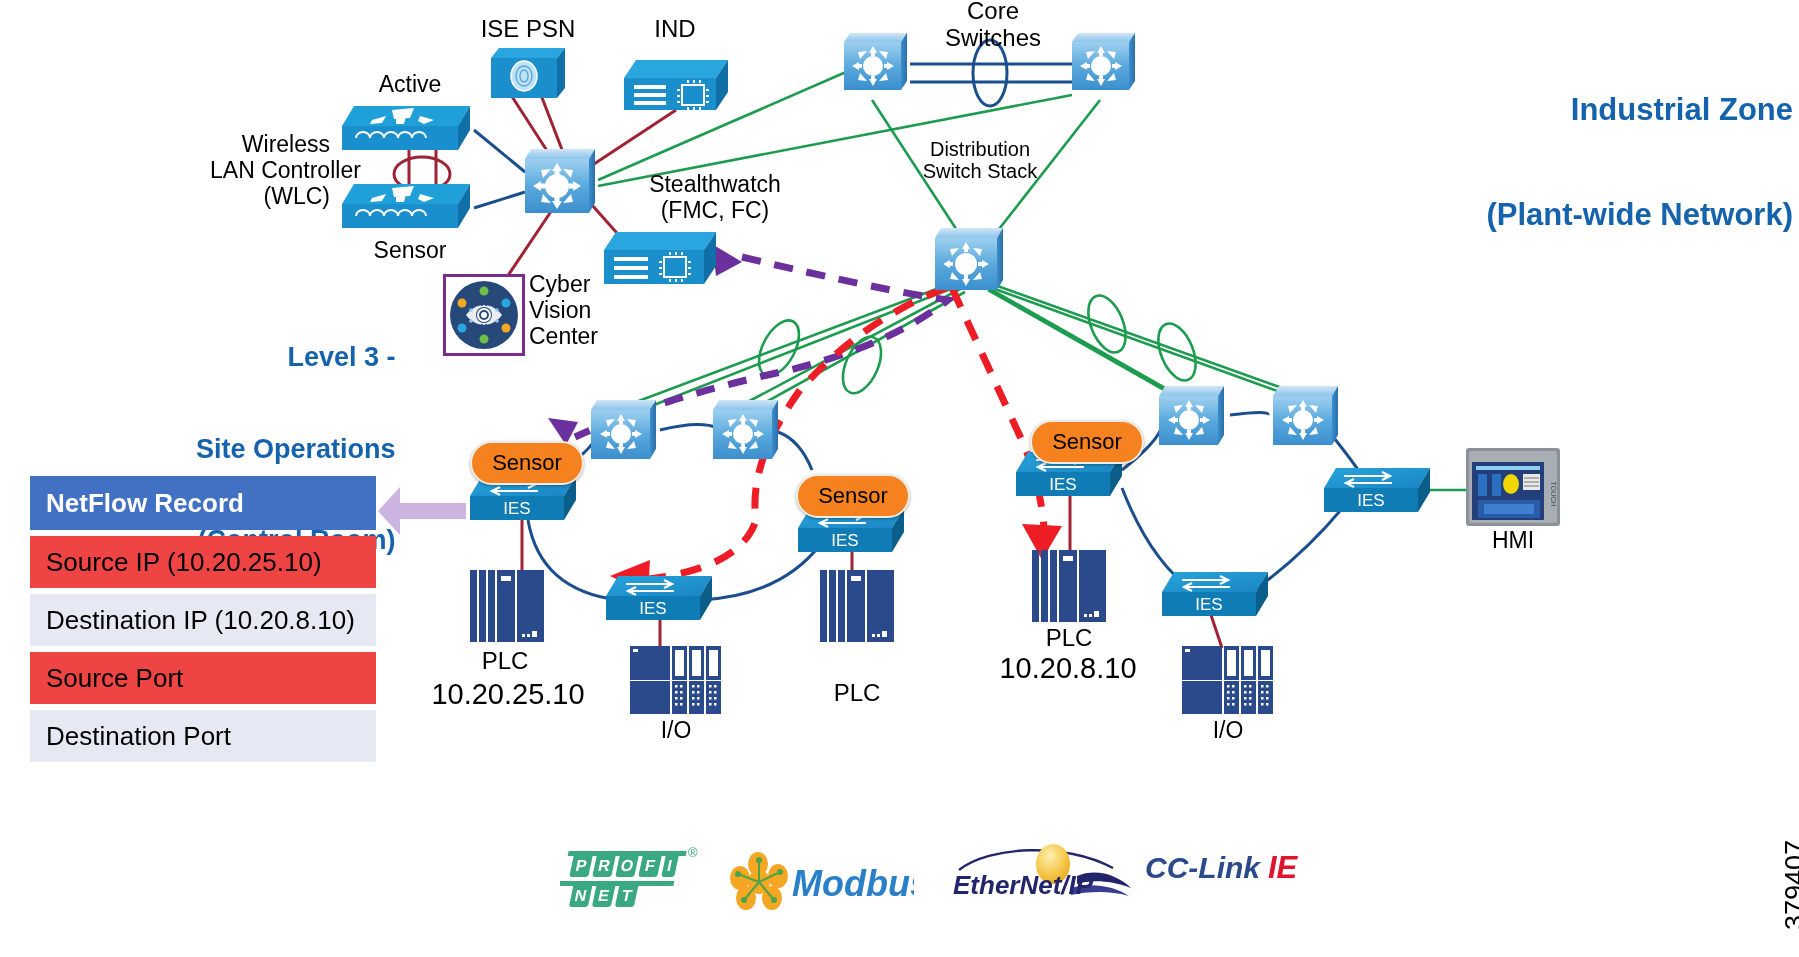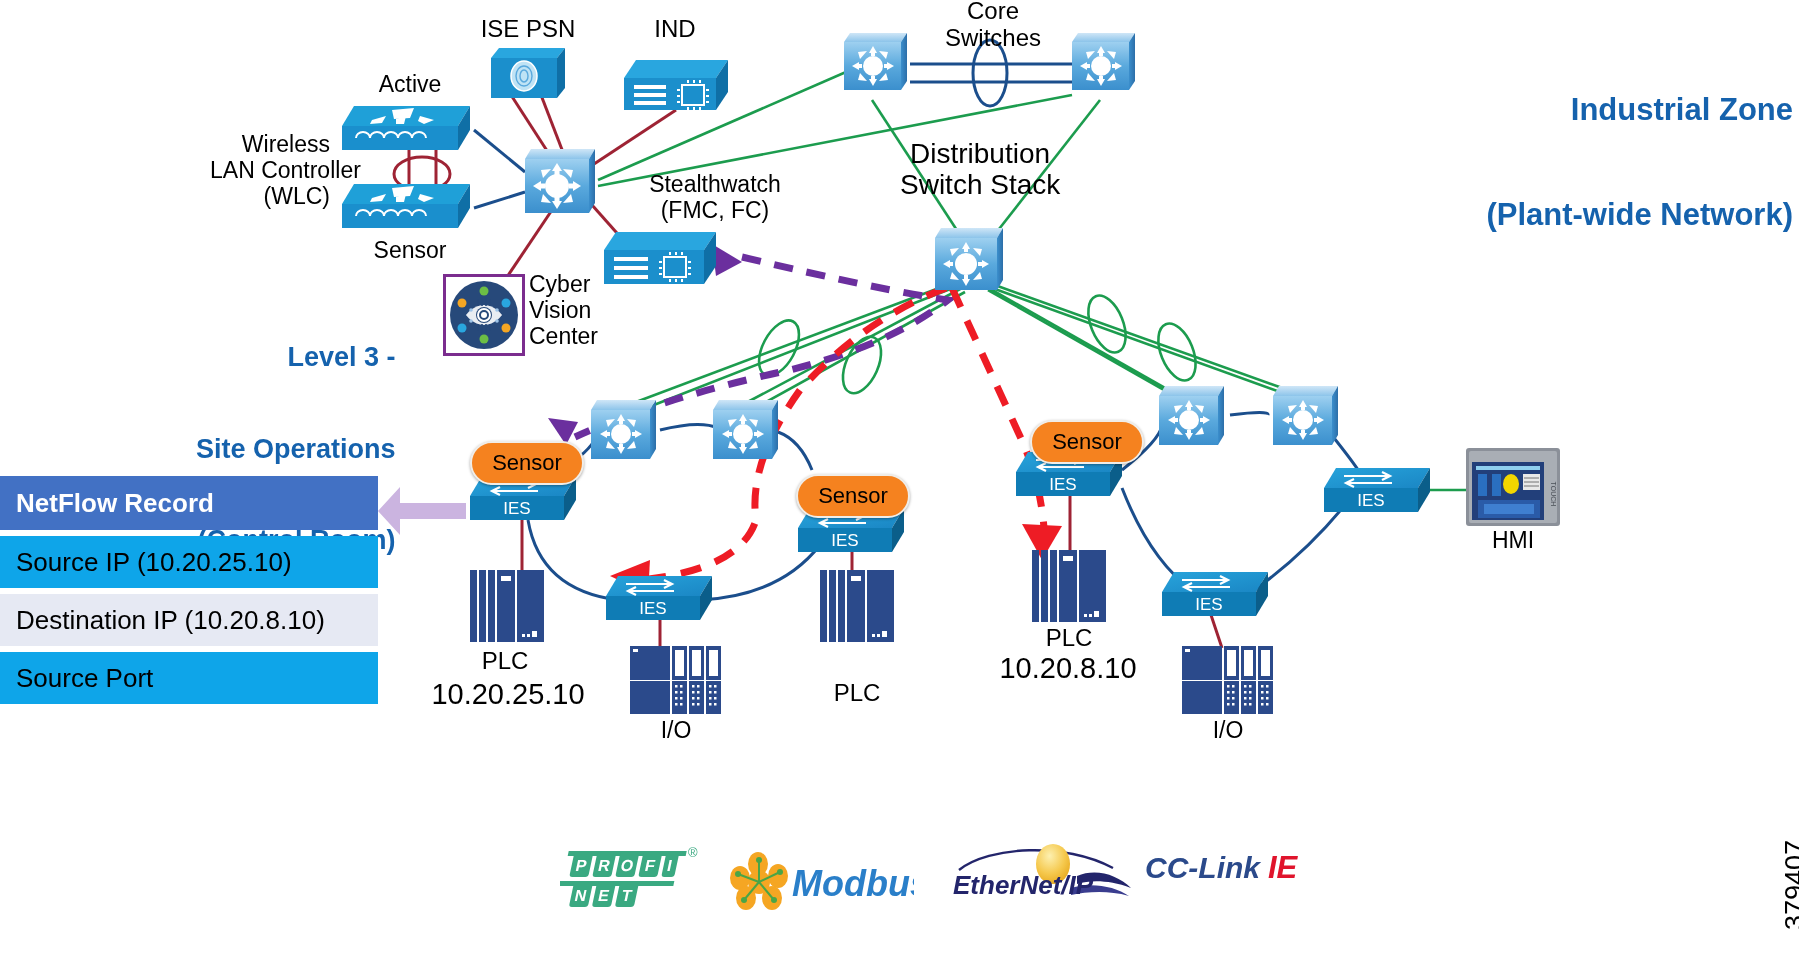--- a/index.html
+++ b/index.html
@@ -47,39 +47,40 @@
     white-space: pre;
   }
   .zone-head .sub {
     font-weight: bold;
   }
 
   
   .nf-table {
     position: absolute;
     left: 0;
-    width: 378px;
+    width: 346px;
+    padding-left: 30px;
   }
   .nf-row {
     height: 52px;
     display: flex;
     align-items: center;
     padding-left: 16px;
     box-sizing: border-box;
     font-size: 26px;
     color: #000;
     margin-bottom: 6px;
   }
   .nf-row.head {
     background: #4271c4;
     color: #ffffff;
     font-weight: bold;
     height: 54px;
   }
-  .nf-row.odd  { background: #0ea5e9; }
+  .nf-row.odd  { background: #ef4444; }
   .nf-row.even { background: #e6e9f3; }
 
   
   .dev { position: absolute; }
 
   
   .sensor-pill {
     position: absolute;
     background: #f5821f;
     border: 2px solid #f0ede8;
@@ -261,20 +262,23 @@
     </div>
     <div class="nf-row odd">
       <span>Source IP (10.20.25.10)</span>
     </div>
     <div class="nf-row even">
       <span>Destination IP (10.20.8.10)</span>
     </div>
     <div class="nf-row odd">
       <span>Source Port</span>
     </div>
+    <div class="nf-row even">
+      <span>Destination Port</span>
+    </div>
   </div>
 
   <div class="dev" style="left:336px; top:100px;">
     <svg width="140" height="56" viewBox="0 0 140 56">
       <polygon points="18,6 134,6 122,26 6,26" fill="#1fa0d8"></polygon>
       <rect x="6" y="26" width="116" height="24" fill="#1a8fcd"></rect>
       <polygon points="122,26 134,6 134,30 122,50" fill="#0f6fa6"></polygon>
       <g stroke="#ffffff" stroke-width="2" fill="none">
         <path d="M20,38 a7,6 0 1,1 14,0 a7,6 0 1,1 14,0 a7,6 0 1,1 14,0 a7,6 0 1,1 14,0 a7,6 0 1,1 14,0"></path>
       </g>
@@ -480,21 +484,21 @@
           <rect x="18" y="36" width="4" height="4"></rect>
         <polygon points="58,38 51,34 51,42"></polygon>
           <rect x="47" y="36" width="4" height="4"></rect>
         <polygon points="19,23 28,22 21,30"></polygon>
           <polygon points="51,23 42,22 49,30"></polygon>
         <polygon points="19,53 28,54 21,46"></polygon>
           <polygon points="51,53 42,54 49,46"></polygon>
       </g>
     </svg>
   </div>
-  <div class="lbl c" style="left:900px; top:138px; width:160px; font-size:28px;">Distribution
+  <div class="lbl c" style="left:900px; top:138px; width:160px; font-size:20px;">Distribution
 Switch Stack</div>
 
   <div class="dev" style="left:588px; top:398px;">
     <svg width="72" height="68" viewBox="0 0 72 68">
       <polygon points="9,2 68,2 62,12 3,12" fill="url(#gCubeTop)"></polygon>
       <rect x="3" y="12" width="59" height="49" fill="url(#gCubeFace)"></rect>
       <polygon points="62,12 68,2 68,51 62,61" fill="url(#gCubeSide)"></polygon>
       <g fill="#ffffff">
         <circle cx="33" cy="36" r="10"></circle>
         <polygon points="33,16 37,23 29,23"></polygon>

